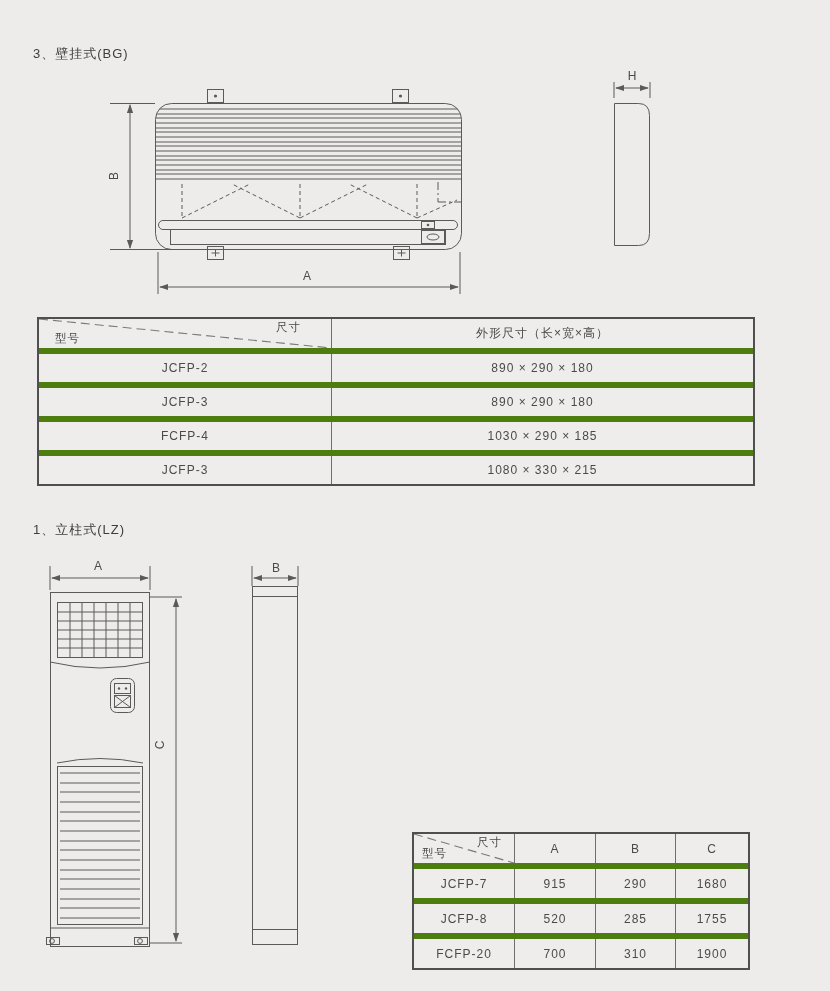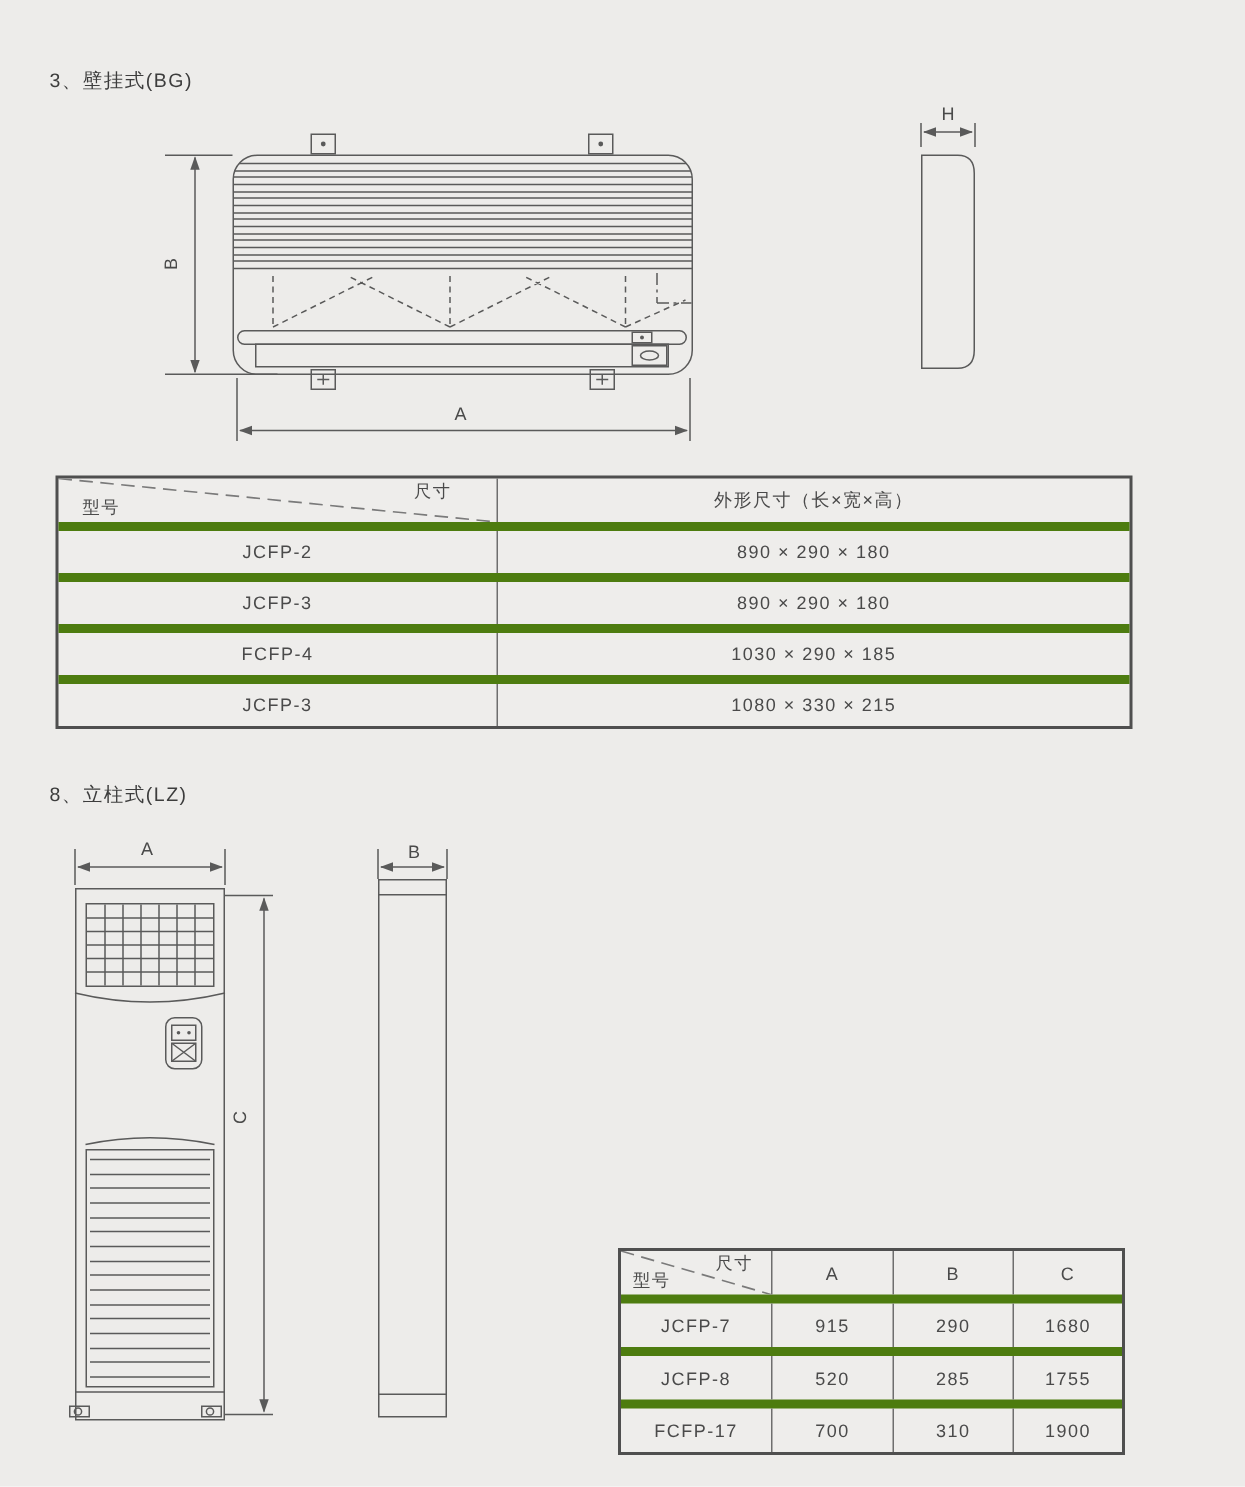--- a/index.html
+++ b/index.html
@@ -152,21 +152,21 @@
     <div class="row">
       <div class="cell c-model">FCFP-4</div>
       <div class="cell c-dim">1030 × 290 × 185</div>
     </div>
     <div class="row">
       <div class="cell c-model">JCFP-3</div>
       <div class="cell c-dim">1080 × 330 × 215</div>
     </div>
   </div>
 
-  <div class="sec-title floor">8、立柱式(LZ)</div>
+  <div class="sec-title floor">1、立柱式(LZ)</div>
 
   <svg class="drawing floor" width="290" height="420" viewBox="0 0 290 420" fill="none" stroke="#5a5a5a" stroke-width="1">
     <defs>
       <marker id="ar2" viewBox="0 0 10 10" refX="9" refY="5" markerWidth="9" markerHeight="9" orient="auto-start-reverse">
         <path d="M0,1.5 L10,5 L0,8.5 z" fill="#5a5a5a" stroke="none"></path>
       </marker>
     </defs>
 
     <g>
 
@@ -240,20 +240,20 @@
       <div class="cell c-b">290</div>
       <div class="cell c-c">1680</div>
     </div>
     <div class="row">
       <div class="cell c-model">JCFP-8</div>
       <div class="cell c-a">520</div>
       <div class="cell c-b">285</div>
       <div class="cell c-c">1755</div>
     </div>
     <div class="row">
-      <div class="cell c-model">FCFP-17</div>
+      <div class="cell c-model">FCFP-20</div>
       <div class="cell c-a">700</div>
       <div class="cell c-b">310</div>
       <div class="cell c-c">1900</div>
     </div>
   </div>
 
 </div>
 
 </body></html>

